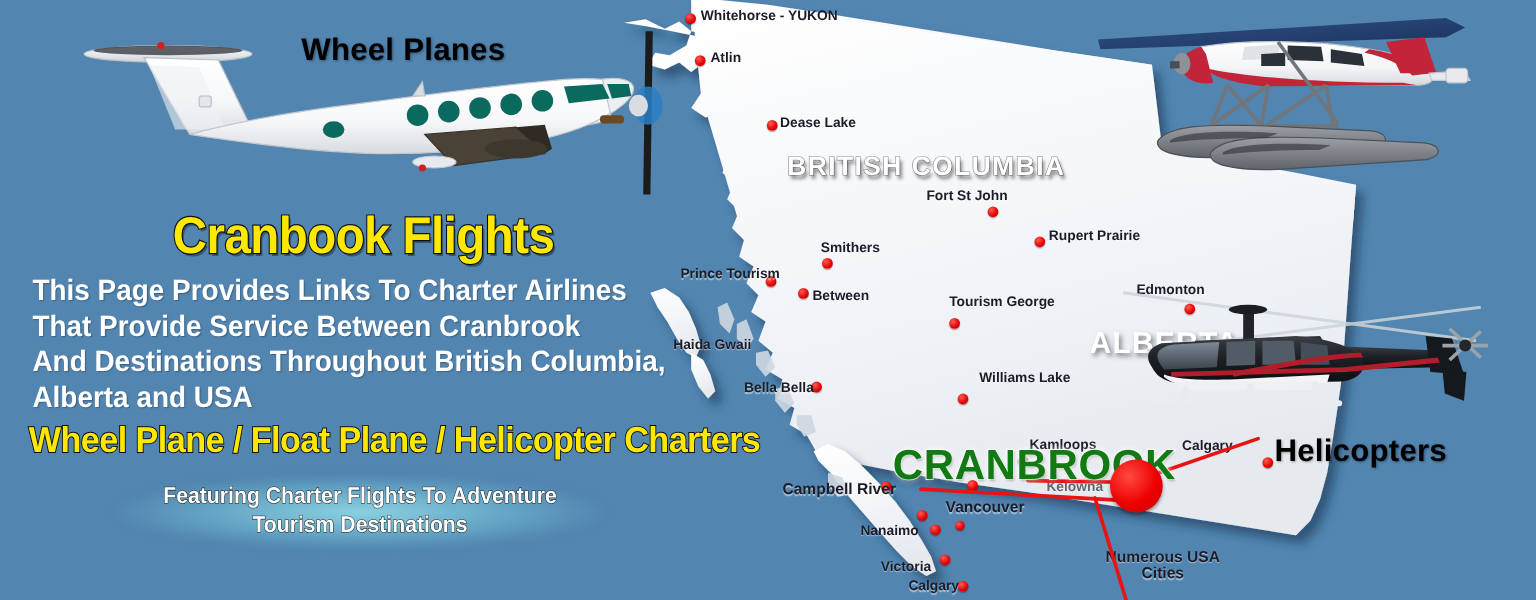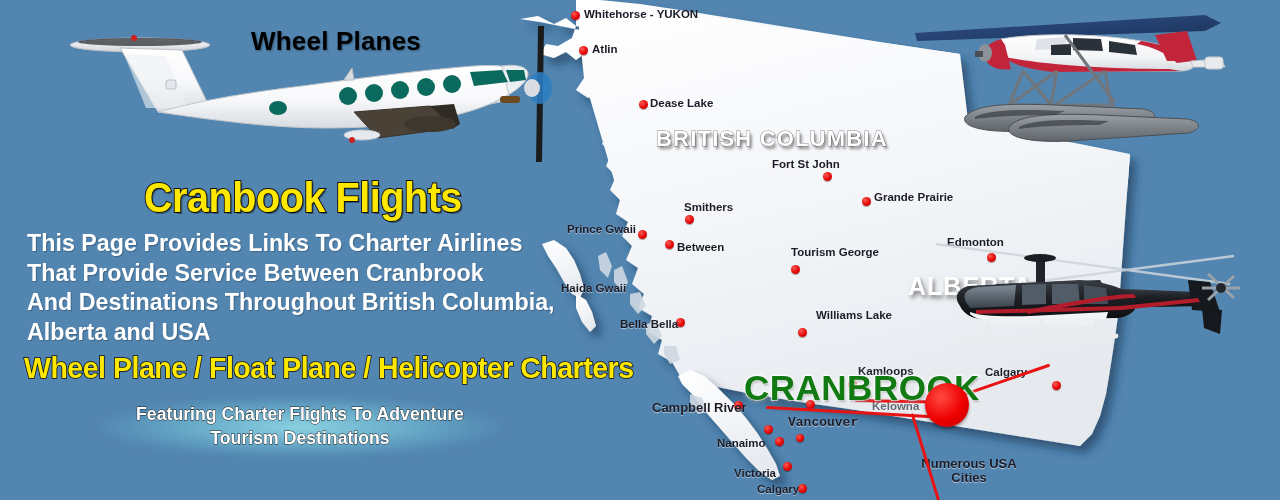--- a/index.html
+++ b/index.html
@@ -172,27 +172,27 @@
 
   <div class="dot" style="left:639px;top:100px;"></div>
   <div class="city" style="left:650px;top:97px;">Dease Lake</div>
 
   <div class="province bc" style="left:632px;top:126px;margin-left:24px;">BRITISH COLUMBIA</div>
 
   <div class="dot" style="left:823px;top:172px;"></div>
   <div class="city" style="left:772px;top:158px;">Fort St John</div>
 
   <div class="dot" style="left:862px;top:197px;"></div>
-  <div class="city" style="left:874px;top:191px;">Grande Prairie</div>
+  <div class="city" style="left:874px;top:191px;">Rupert Prairie</div>
 
   <div class="dot" style="left:685px;top:215px;"></div>
   <div class="city" style="left:684px;top:201px;">Smithers</div>
 
   <div class="dot" style="left:638px;top:230px;"></div>
-  <div class="city" style="left:567px;top:223px;">Prince Gwaii</div>
+  <div class="city" style="left:567px;top:223px;">Prince Tourism</div>
 
   <div class="dot" style="left:665px;top:240px;"></div>
   <div class="city" style="left:677px;top:241px;">Between</div>
 
   <div class="dot" style="left:791px;top:265px;"></div>
   <div class="city" style="left:791px;top:246px;">Tourism George</div>
 
   <div class="city" style="left:525px;top:282px;margin-left:36px;">Haida Gwaii</div>
 
   <div class="dot" style="left:676px;top:318px;"></div>
@@ -212,21 +212,21 @@
   <div class="dot" style="left:1052px;top:381px;"></div>
   <div class="city" style="left:985px;top:366px;">Calgary</div>
 
   <div class="dot" style="left:806px;top:400px;"></div>
   <div class="city" style="left:872px;top:400px;opacity:.65;text-align:center;">Kelowna</div>
 
   <div class="dot" style="left:734px;top:401px;"></div>
   <div class="city big" style="left:652px;top:400px;">Campbell River</div>
 
   <div class="dot" style="left:764px;top:425px;"></div>
-  <div class="city big" style="left:788px;top:415px;font-family:Liberation Mono, monospace;">Vancouver</div>
+  <div class="city big" style="left:788px;top:415px;">Vancouver</div>
 
   <div class="dot small" style="left:796px;top:434px;"></div>
 
   <div class="dot" style="left:775px;top:437px;"></div>
   <div class="city" style="left:717px;top:437px;">Nanaimo</div>
 
   <div class="dot" style="left:783px;top:462px;"></div>
   <div class="city" style="left:734px;top:467px;">Victoria</div>
 
   <div class="dot" style="left:798px;top:484px;"></div>
@@ -416,20 +416,21 @@
     <g stroke="#e8ecef" stroke-width="5" fill="none" stroke-linecap="round">
       <path d="M 44,100 L 186,96"></path>
       <path d="M 58,84 L 52,100"></path>
       <path d="M 112,82 L 108,98"></path>
       <path d="M 166,80 L 172,97"></path>
     </g>
     <rect x="28" y="96" width="36" height="5" rx="2" fill="#e8ecef"></rect>
 
     <ellipse cx="36" cy="66" r="3" fill="#cfd6dc"></ellipse>
   </svg>
+  <div class="abs plane-label" style="left:1062px;top:360px;">Helicopters</div>
 
   <div class="abs title-yellow headline" style="left:144px;top:176px;">Cranbook Flights</div>
 
   <div class="abs bodytext" style="left:27px;top:228px;">
     <div>This Page Provides Links To Charter Airlines</div>
     <div>That Provide Service Between Cranbrook</div>
     <div>And Destinations Throughout British Columbia,</div>
     <div>Alberta and USA</div>
   </div>
 

